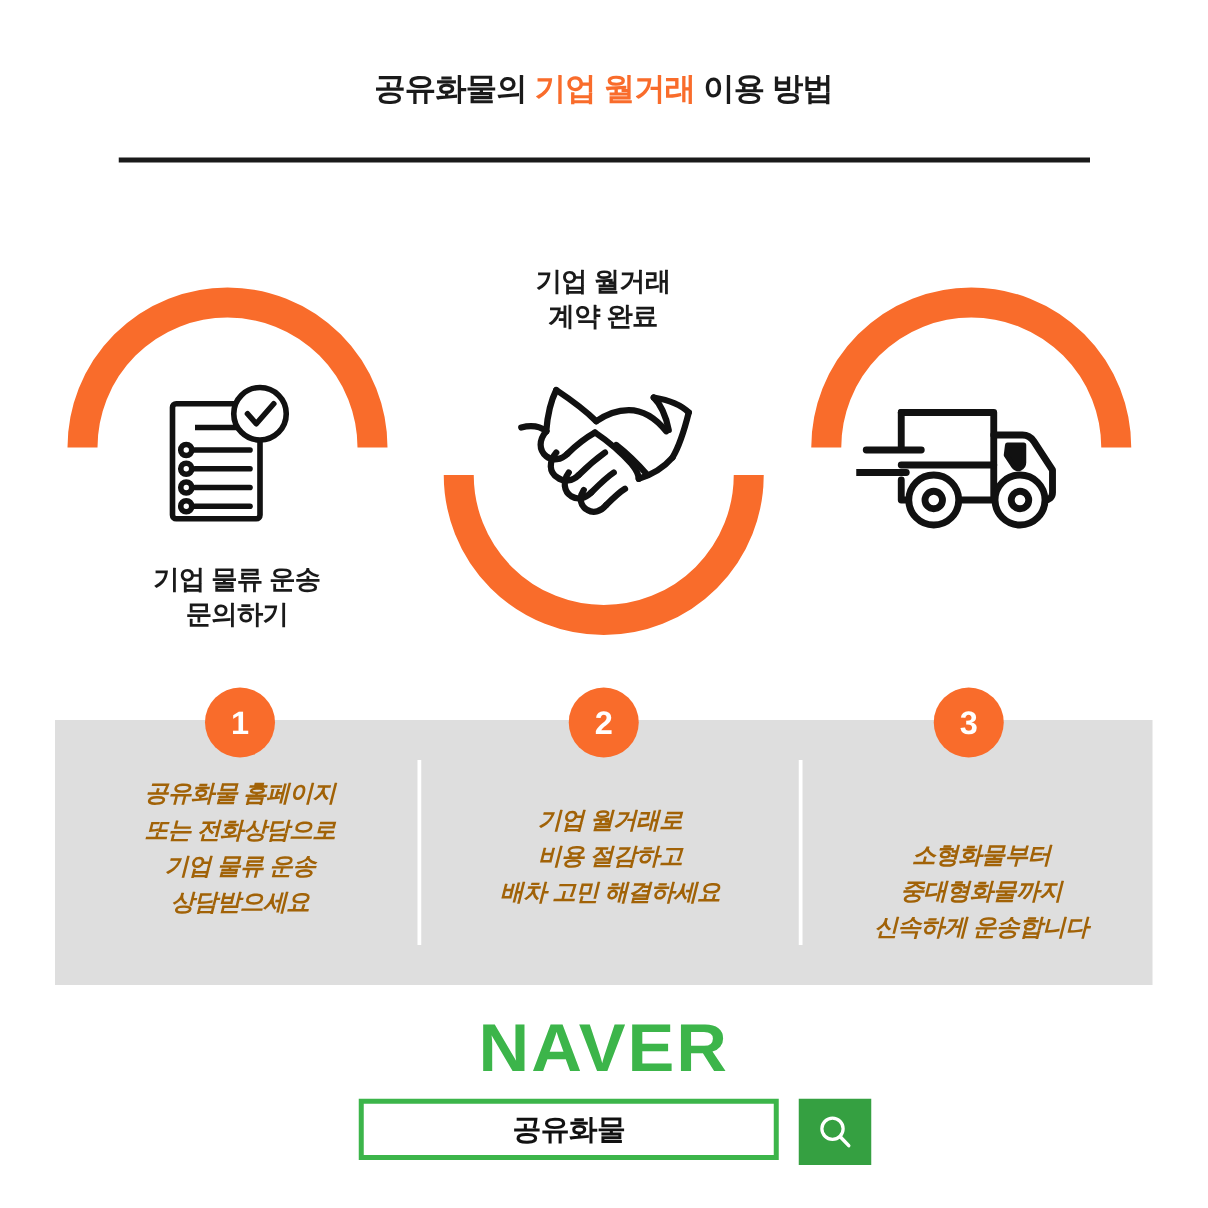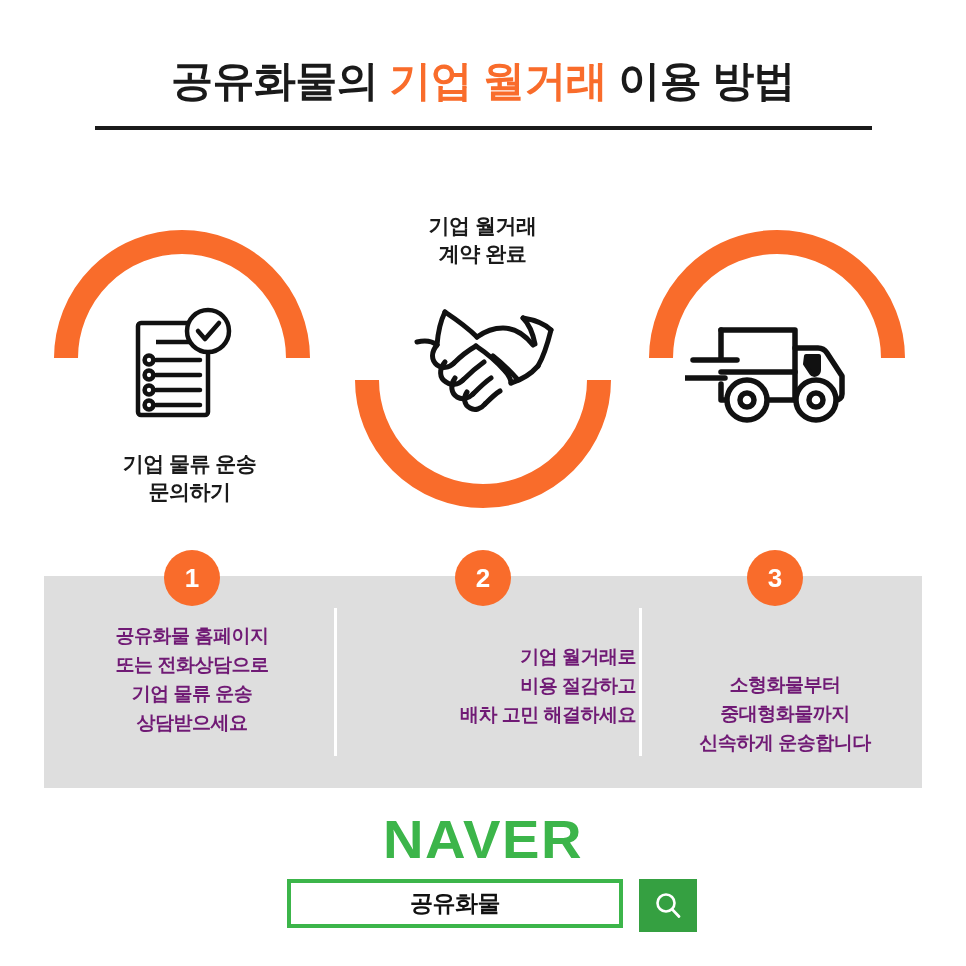--- a/index.html
+++ b/index.html
@@ -18,21 +18,21 @@
 
   
   .title-wrap {
     position: absolute;
     top: 56px;
     left: 0;
     width: 966px;
     text-align: center;
   }
   .title {
-    font-size: 42px;
+    font-size: 25px;
     font-weight: bold;
     letter-spacing: -0.6px;
     line-height: 1.2;
     white-space: nowrap;
   }
   .title .accent { color: #F96C2B; }
 
   .title-rule {
     position: absolute;
     top: 126px;
@@ -112,25 +112,26 @@
   .badge-2 { left: 455px; top: 550px; }
   .badge-3 { left: 747px; top: 550px; }
 
   .step-text {
     position: absolute;
     text-align: center;
     font-size: 19px;
     font-weight: bold;
     line-height: 1.52;
     letter-spacing: -0.5px;
-    color: #701a75;
+    color: #a16207;
     white-space: pre-line;
+    font-style: italic;
   }
   .step-text-1 { left: 52px;  top: 622px; width: 280px; }
-  .step-text-2 { left: 340px; top: 643px; width: 296px; text-align: right; }
+  .step-text-2 { left: 340px; top: 643px; width: 296px; }
   .step-text-3 { left: 645px; top: 643px; width: 280px; margin-top: 28px; }
 
   
   .naver-logo {
     position: absolute;
     left: 0;
     top: 812px;
     width: 966px;
     text-align: center;
     font-size: 54px;

